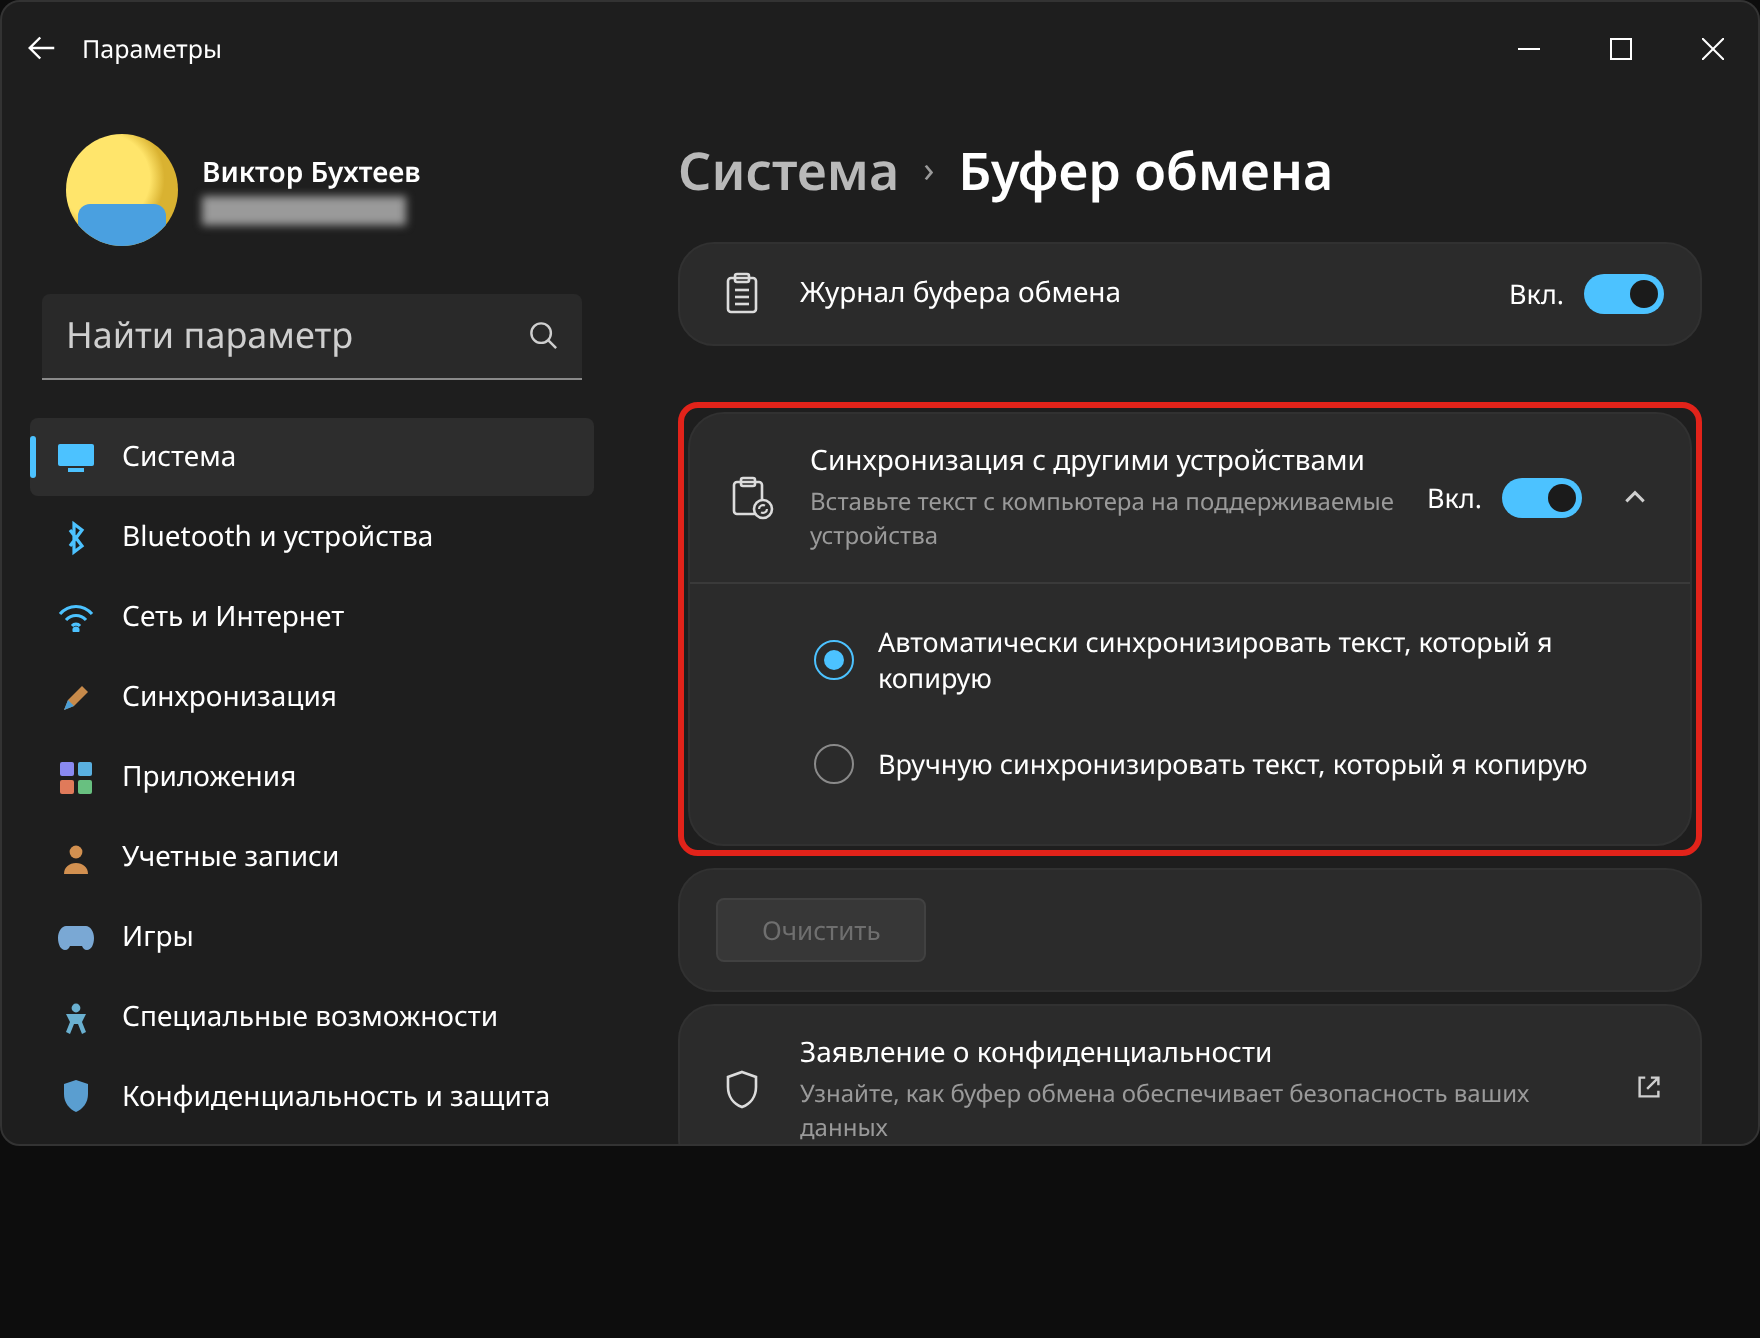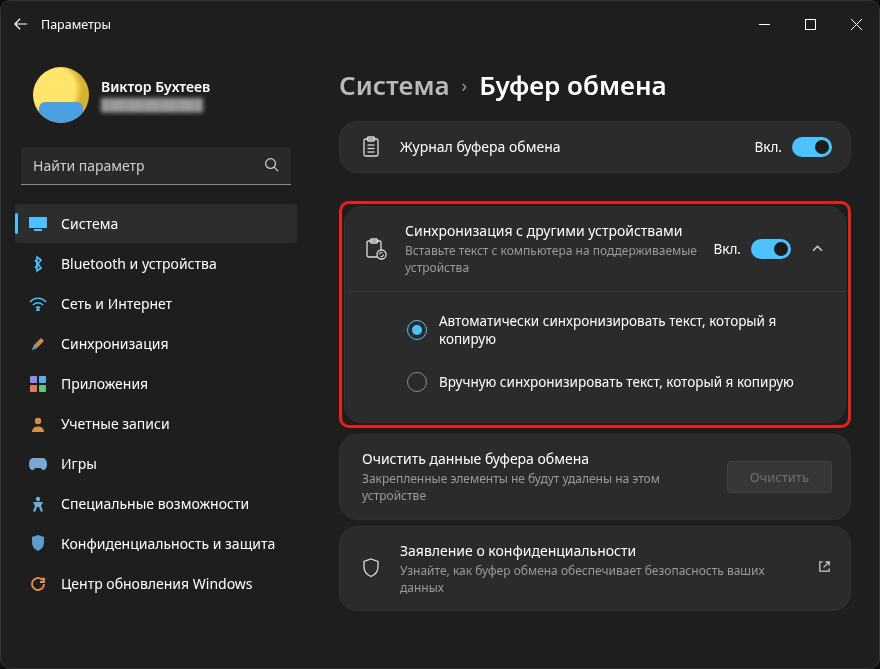--- a/index.html
+++ b/index.html
@@ -1,31 +1,31 @@
 <!DOCTYPE html>
 <html><head>
 <meta charset="utf-8">
 <style>
   * { box-sizing: border-box; margin: 0; padding: 0; font-family: "Segoe UI", system-ui, sans-serif; }
   body { background: #0d0d0d; width: 880px; height: 669px; overflow: hidden; }
-  .window { width: 880px; height: 669px; background: #1e1e1e; border-radius: 10px; position: relative; display: flex; flex-direction: column; border: 1px solid #333; }
+  .window { width: 880px; height: 573px; background: #1e1e1e; border-radius: 10px; position: relative; display: flex; flex-direction: column; border: 1px solid #333; }
   .titlebar { height: 46px; display: flex; align-items: center; color: #fff; font-size: 12.5px; }
   .back-btn { width: 40px; height: 46px; display: flex; align-items: center; justify-content: center; color: #fff; }
   .title-text { font-size: 12.5px; color: #fff; }
   .winctrl { margin-left: auto; display: flex; }
   .winctrl div { width: 46px; height: 46px; display: flex; align-items: center; justify-content: center; color: #fff; }
   .body-area { flex: 1; display: flex; overflow: hidden; }
   .sidebar { width: 310px; padding: 12px 8px 0 8px; display: flex; flex-direction: column; }
   .profile { display: flex; align-items: center; gap: 12px; padding: 8px 16px 18px 24px; }
   .avatar { width: 56px; height: 56px; border-radius: 50%; background: radial-gradient(circle at 35% 40%, #ffe56b 45%, #d9b231 60%); position: relative; overflow: hidden; }
   .avatar::after { content: ""; position: absolute; bottom: 0; left: 10%; width: 80%; height: 38%; background: #4aa0e0; border-radius: 6px 6px 0 0; }
   .profile-name { font-weight: 600; font-size: 14px; color: #fff; }
   .profile-sub { font-size: 12px; color: #9a9a9a; filter: blur(2.2px); }
   .search { margin: 6px 12px 10px 12px; position: relative; }
-  .search input { width: 100%; background: #292929; border: none; border-bottom: 1.5px solid #8a8a8a; color: #cfcfcf; font-size: 14px; padding: 9px 34px 9px 12px; border-radius: 4px 4px 0 0; outline: none; }
+  .search input { width: 100%; background: #292929; border: none; border-bottom: 1.5px solid #8a8a8a; color: #cfcfcf; font-size: 18px; padding: 9px 34px 9px 12px; border-radius: 4px 4px 0 0; outline: none; }
   .search input::placeholder { color: #cfcfcf; }
   .search .icon { position: absolute; right: 12px; top: 50%; transform: translateY(-50%); color: #cfcfcf; }
   .nav { margin-top: 8px; overflow-y: auto; }
   .nav-item { display: flex; align-items: center; gap: 14px; padding: 10px 14px; margin: 1px 6px; border-radius: 4px; color: #fff; font-size: 14px; cursor: default; position: relative; }
   .nav-item.active { background: #2d2d2d; }
   .nav-item.active::before { content: ""; position: absolute; left: 0; top: 22%; height: 56%; width: 3px; background: #4cc2ff; border-radius: 2px; }
   .nav-icon { width: 18px; height: 18px; display: flex; align-items: center; justify-content: center; font-size: 15px; }
   .main { flex: 1; padding: 20px 28px 0 28px; overflow-y: auto; color: #fff; }
   .breadcrumb { display: flex; align-items: center; gap: 12px; margin-bottom: 18px; }
   .bc-parent { font-size: 26px; font-weight: 600; color: #b9b9b9; }
@@ -256,24 +256,20 @@
             <div class="radio-opt">
               <div class="radio"></div>
               <span>Вручную синхронизировать текст, который я копирую</span>
             </div>
           </div>
         </div>
       </div>
 
       <div class="card">
         <div class="card-row">
-          <div class="card-text" style="margin-left:4px">
-            <div class="card-title">Очистить данные буфера обмена</div>
-            <div class="card-sub">Закрепленные элементы не будут удалены на этом устройстве</div>
-          </div>
           <div class="clear-btn">Очистить</div>
         </div>
       </div>
 
       <div class="card">
         <div class="card-row">
           <div class="card-icon">
             <svg width="20" height="22" viewBox="0 0 20 22" fill="none" stroke="currentColor" stroke-width="1.3">
                 <path d="M10 2l7 2.5v5c0 5-3 8.5-7 10-4-1.5-7-5-7-10v-5L10 2z"></path>
               </svg>

